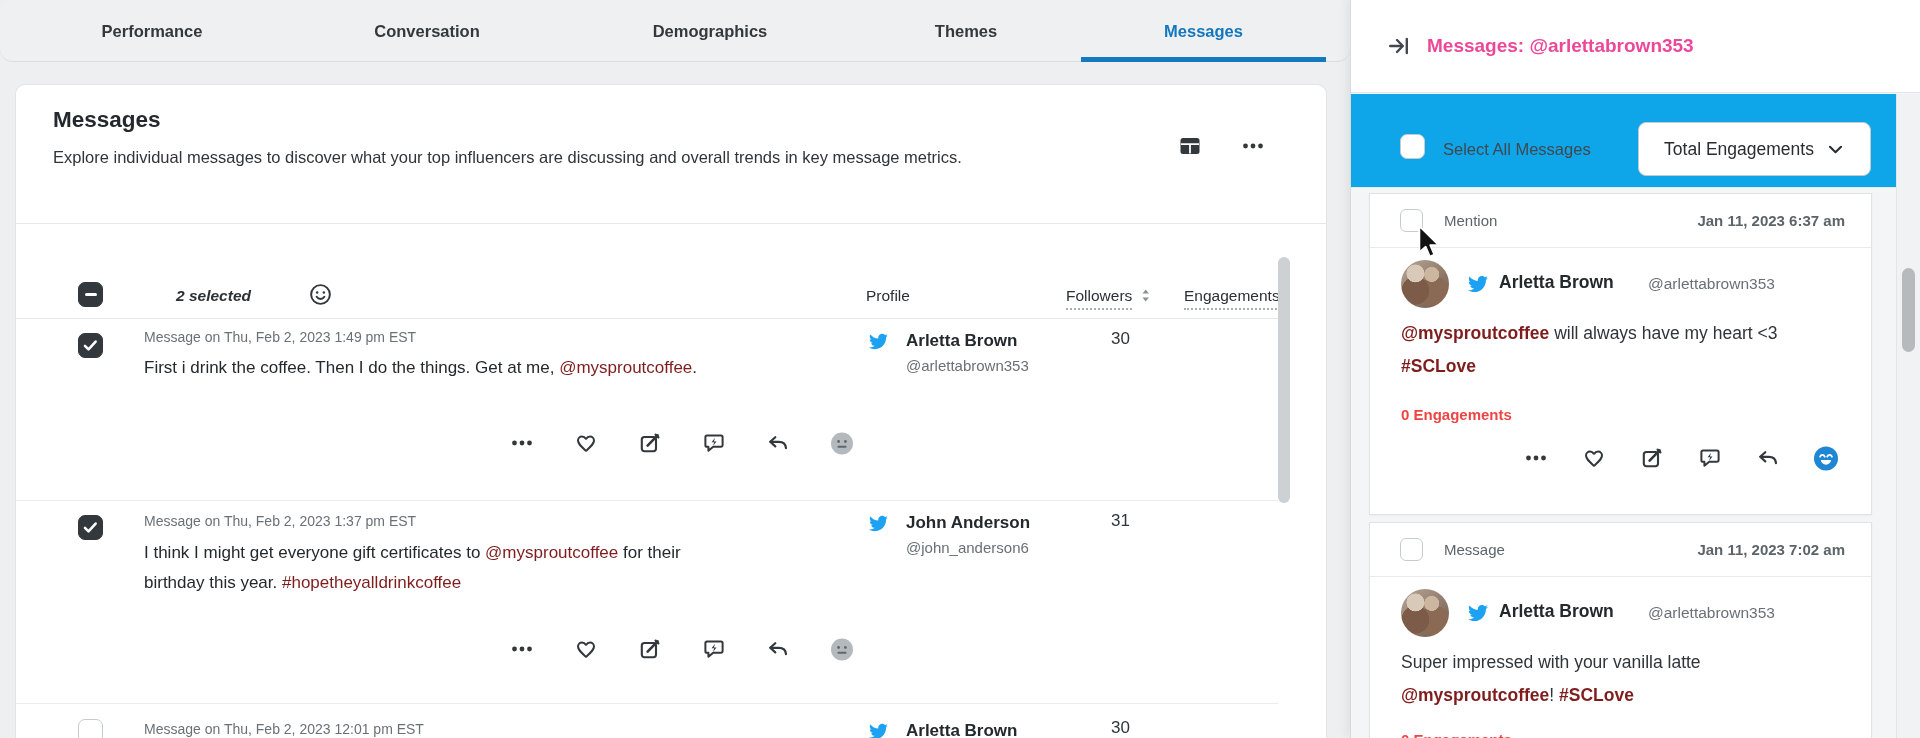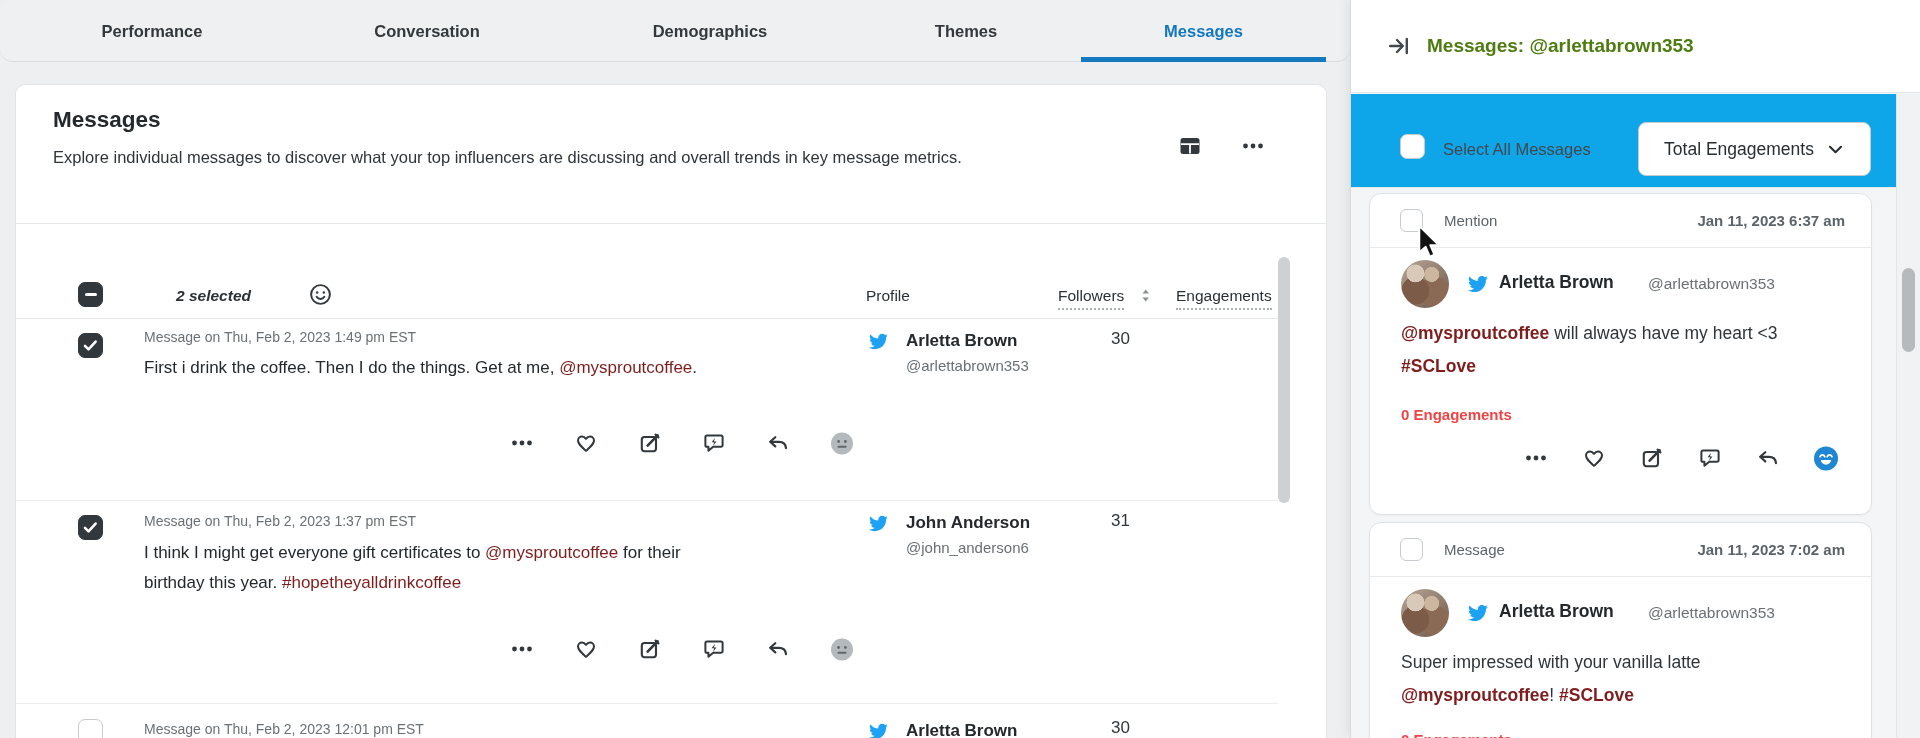--- a/index.html
+++ b/index.html
@@ -20,21 +20,21 @@
   .card-title { position:absolute; left:37px; top:22px; font-size:22.5px; font-weight:700; color:#24292d; }
   .card-desc  { position:absolute; left:37px; top:57px; width:1075px; font-size:16.5px; line-height:31px; color:#2f353a; }
   .card-tools { position:absolute; top:47px; left:1160px; display:flex; gap:36px; align-items:center; }
   .tool-btn { width:27px; height:27px; display:flex; align-items:center; justify-content:center; }
   .head-divider { position:absolute; left:0; right:0; top:138px; height:1px; background:#e5e8ea; }
 
   .tview { position:absolute; left:0; top:139px; width:1262px; bottom:0; overflow:hidden; }
 
   .thead { position:relative; height:95px; border-bottom:1px solid #e5e8ea; }
   .th-label { position:absolute; top:63px; font-size:15.5px; color:#2b3035; white-space:nowrap; }
-  .th-dotted { border-bottom:2px dotted #a8aeb3; padding-bottom:3px; }
+  .th-dotted { border-bottom:2px dotted #a8aeb3; padding-bottom:3px;margin-left:8px; }
   .sel-count { position:absolute; left:160px; top:63px; font-size:15.5px; font-weight:600; color:#2b3035;font-style:italic; }
 
   .trow { position:absolute; left:0; width:1262px; }
   .row-border { border-bottom:1px solid #eaecee; }
   .meta  { position:absolute; left:128px; font-size:14px; color:#6a7176; white-space:nowrap; }
   .msg   { position:absolute; left:128px; width:600px; font-size:17px; line-height:30px; color:#24292d; }
   .lnk   { color:#7f1d1d;text-align:right; }
   .p-icon { position:absolute; left:853px; }
   .p-name { position:absolute; left:890px; font-size:17px; font-weight:700; color:#24292d; white-space:nowrap; }
   .p-handle { position:absolute; left:890px; font-size:15px; color:#697076; white-space:nowrap; }
@@ -52,30 +52,30 @@
   .cb.indeterminate .bar { display:block; width:12px; height:2.5px; background:#fff; border-radius:2px; }
   .cb-sm { width:23px; height:23px; border-radius:6px; }
 
   .vscroll-main { position:absolute; left:1262px; top:172px; width:12px; height:246px; border-radius:7px; background:#cdd1d4; }
 
   
   .panel { position:absolute; left:1350px; top:0; width:570px; height:738px; background:#f4f5f6;
            border-left:1px solid #d8dbde; box-shadow:-4px 0 10px rgba(0,0,0,0.06); }
   .p-head { position:absolute; left:0; top:0; width:570px; height:93px; background:#fff; border-bottom:1px solid #e3e6e9;
             display:flex; align-items:center; padding-left:36px; gap:16px; }
-  .p-title { font-size:19px; font-weight:700; color:#4d7c0f; }
+  .p-title { font-size:19px; font-weight:700; color:#ec4899; }
   .p-sub { position:absolute; left:0; top:94px; width:546px; height:94px; background:#0ea5e9; border-bottom:1px solid #e6e8ea; }
   .p-sub .cb { left:49px; top:40px; }
   .sel-all { position:absolute; left:92px; top:46px; font-size:16.5px; color:#42484d; }
   .dropdown { position:absolute; right:26px; top:28px; width:233px; height:54px; background:#fff; border:1px solid #c5cacd;
               border-radius:8px; display:flex; align-items:center; justify-content:center; gap:12px; }
   .dropdown span { font-size:17.5px; color:#272d31; }
 
   .p-scroll { position:absolute; left:0; top:188px; width:546px; height:550px; }
-  .pcard { position:absolute; left:18px; width:503px; background:#fff; border:1px solid #e0e3e6; border-radius:12px;
+  .pcard { position:absolute; left:18px; width:503px; background:#fff; border:1px solid #e0e3e6; border-radius:0;
            box-shadow:0 1px 2px rgba(0,0,0,0.04); }
   .pc-head { position:relative; height:54px; border-bottom:1px solid #e7e9eb; }
   .pc-head .cb { left:30px; top:15px; }
   .pc-type { position:absolute; left:74px; top:18px; font-size:15px; color:#5d6469; }
   .pc-date { position:absolute; right:26px; top:18px; font-size:15px; color:#5d6469;font-weight:bold; }
   .avatar { position:absolute; left:31px; top:66px; width:48px; height:48px; border-radius:50%;
             background:
               radial-gradient(circle at 30% 28%, #d9c9b8 0 18%, rgba(0,0,0,0) 19%),
               radial-gradient(circle at 64% 30%, #cdb6a0 0 16%, rgba(0,0,0,0) 17%),
               radial-gradient(circle at 30% 64%, #7d5b49 0 30%, rgba(0,0,0,0) 31%),

